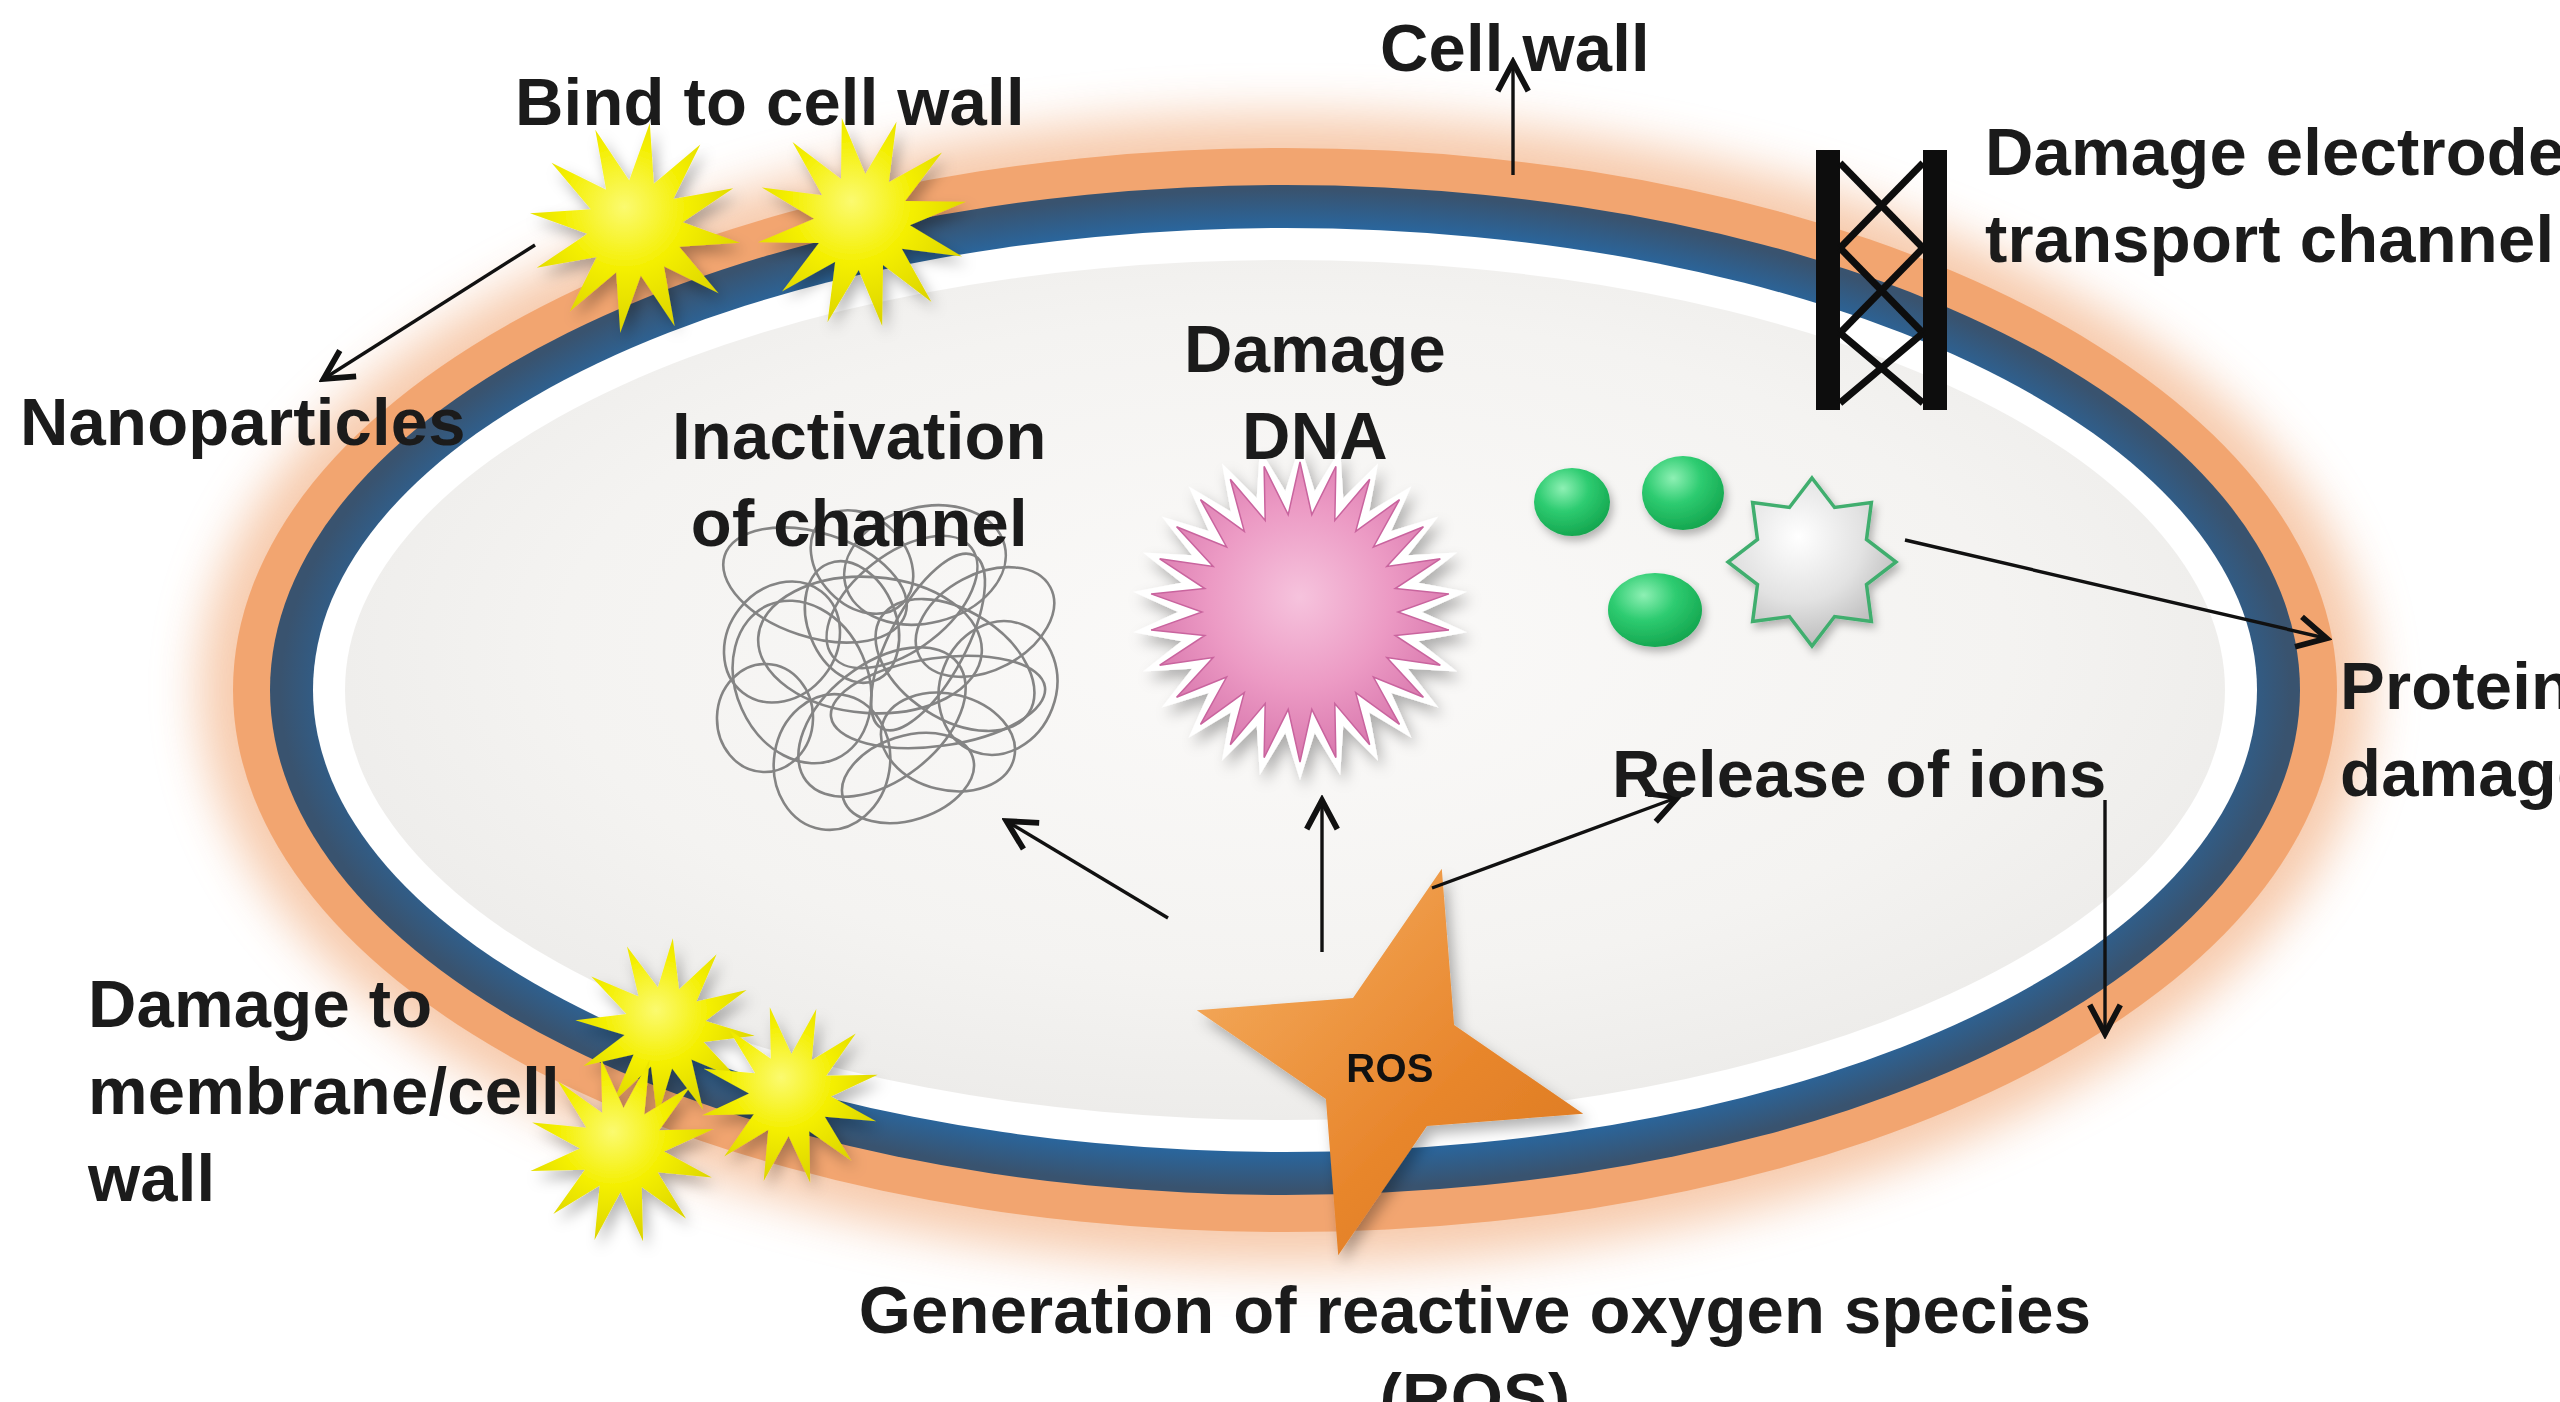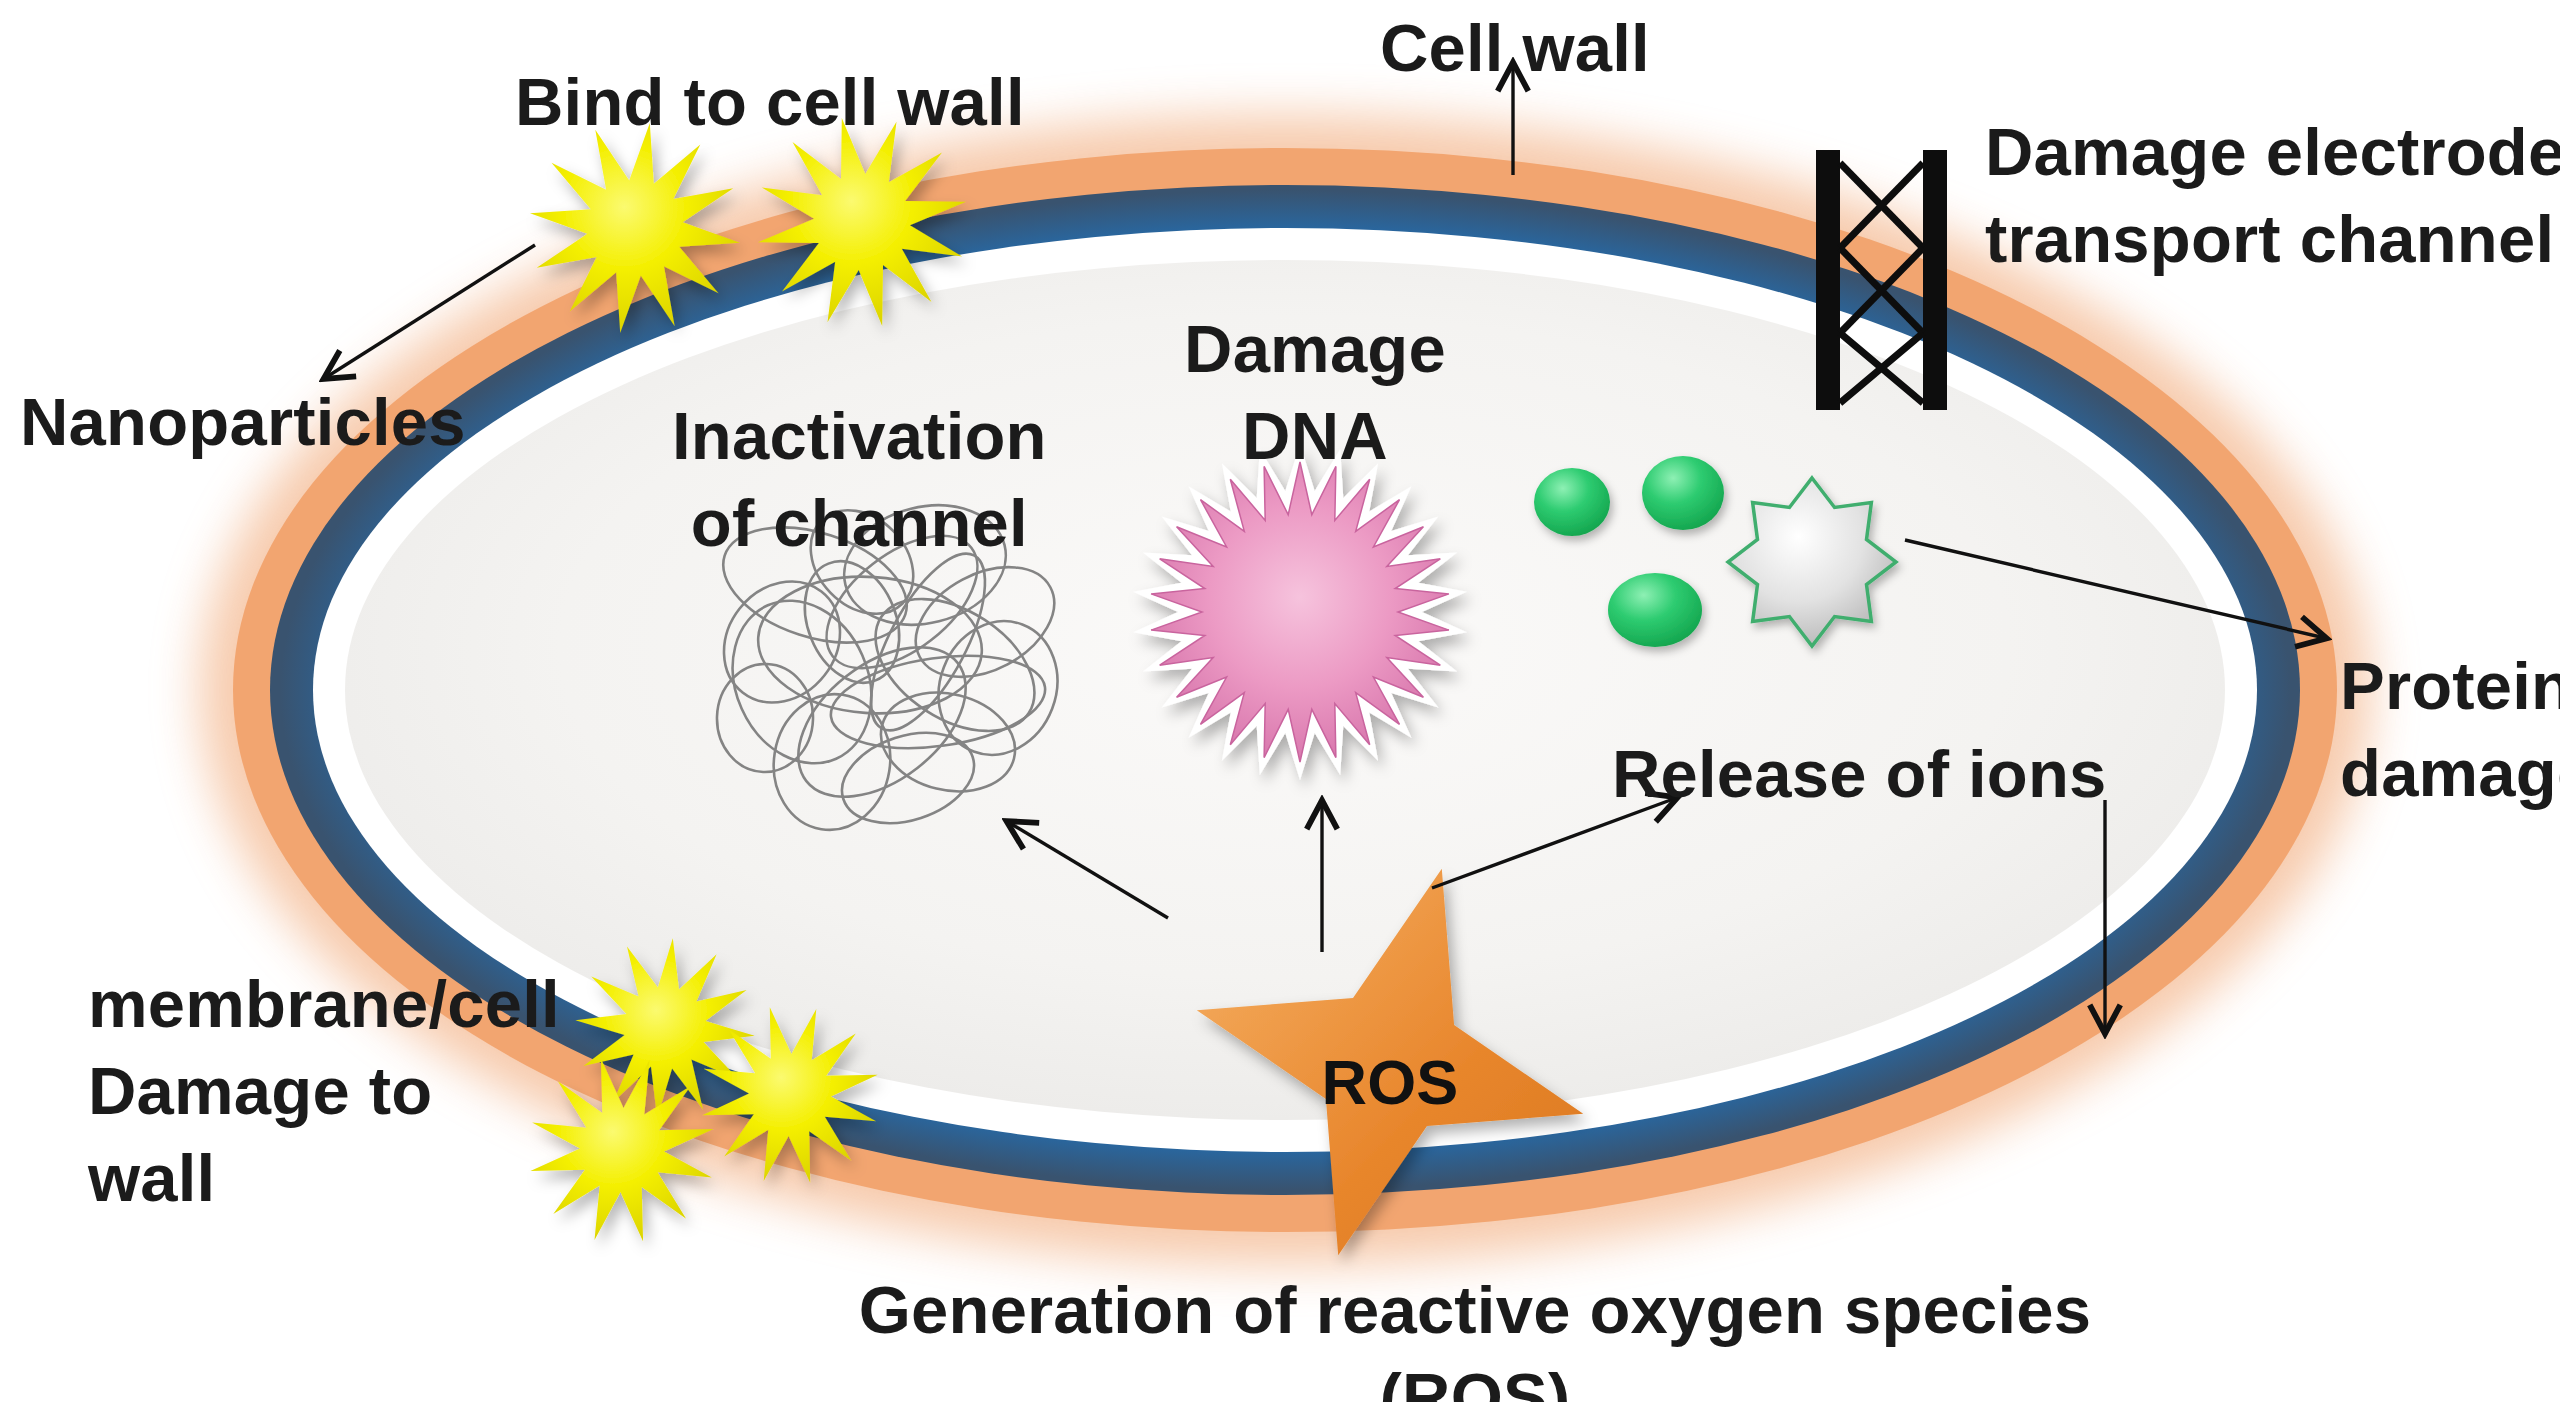--- a/index.html
+++ b/index.html
@@ -7,21 +7,21 @@
     position:relative;width:2560px;height:1402px;background:#ffffff;overflow:hidden;
     font-family:"Liberation Sans",sans-serif;
   }
   .layer{position:absolute;left:0;top:0;}
   .lbl{
     position:absolute;color:#1b1b1b;font-weight:700;font-size:67px;line-height:1.3;
     letter-spacing:0.2px;white-space:nowrap;
   }
   .lbl span{display:block;}
   .center{text-align:center;}
-  .ros-lbl{font-size:63px;text-align:center;}
+  .ros-lbl{font-size:40px;text-align:center;}
 </style>
 </head>
 <body>
 
 <div class="stage">
 
   <svg class="layer" width="2560" height="1402" viewBox="0 0 2560 1402">
     <defs>
       <filter id="fGlow" x="-20%" y="-20%" width="140%" height="140%">
         <feGaussianBlur stdDeviation="24"></feGaussianBlur>
@@ -172,22 +172,22 @@
 
   <div class="lbl" style="left:1612px;top:730px;">Release of ions</div>
 
   <div class="lbl" style="left:2340px;top:620px;margin-top:22px;">
     <span>Protein</span>
     <span>damage</span>
   </div>
 
 
   <div class="lbl" style="left:88px;top:960px;">
+    <span>Damage to</span>
     <span>membrane/cell</span>
-    <span>Damage to</span>
     <span>wall</span>
   </div>
 
   <div class="lbl center ros-lbl" style="left:1290px;top:1042px;width:200px;color:#111;">ROS</div>
 
   <div class="lbl center" style="left:800px;top:1266px;width:1350px;">
     <span>Generation of reactive oxygen species</span>
     <span>(ROS)</span>
   </div>
 

